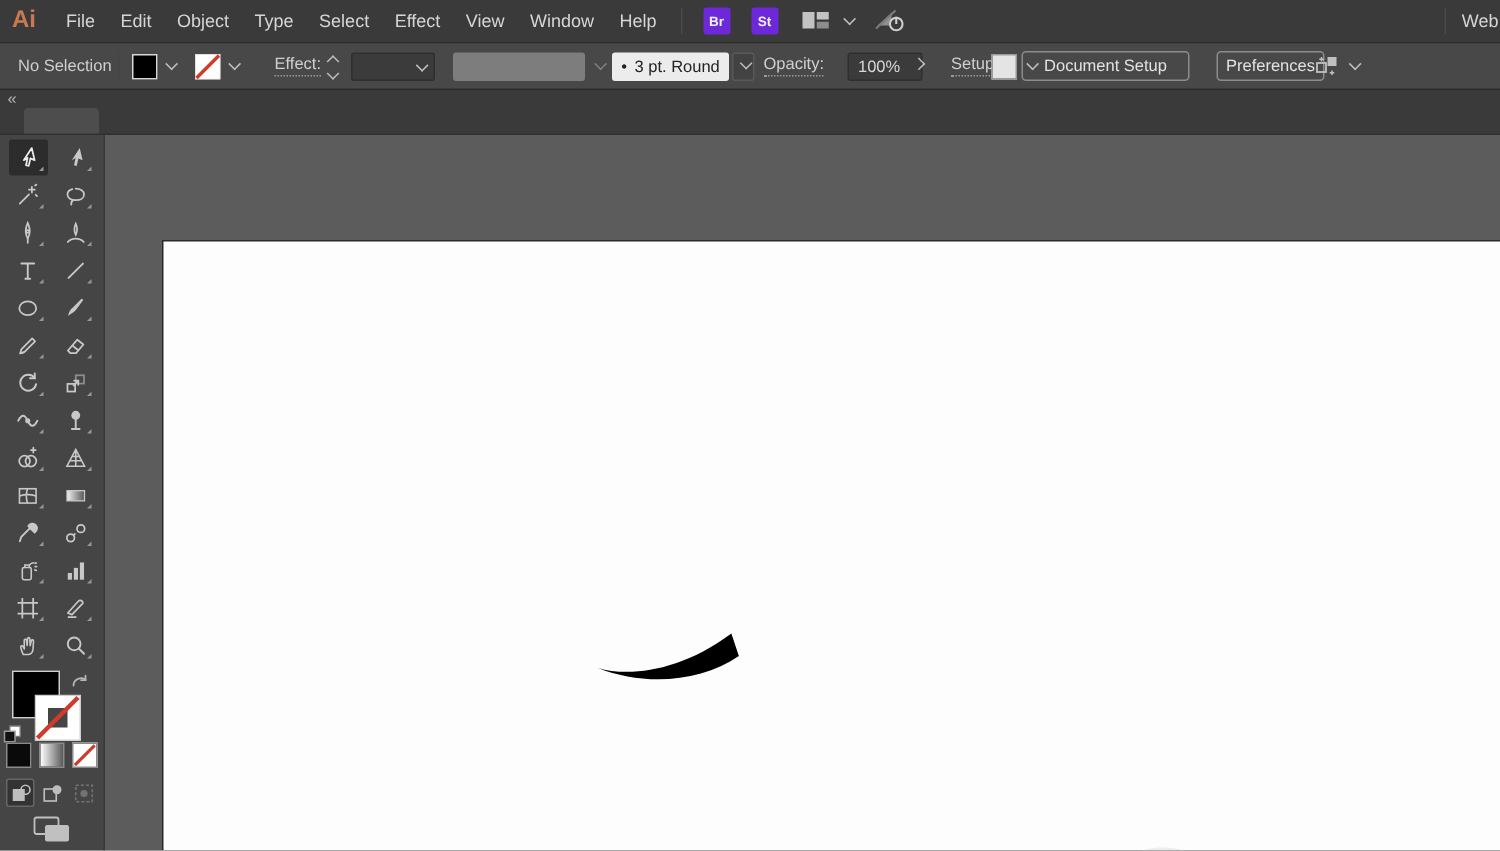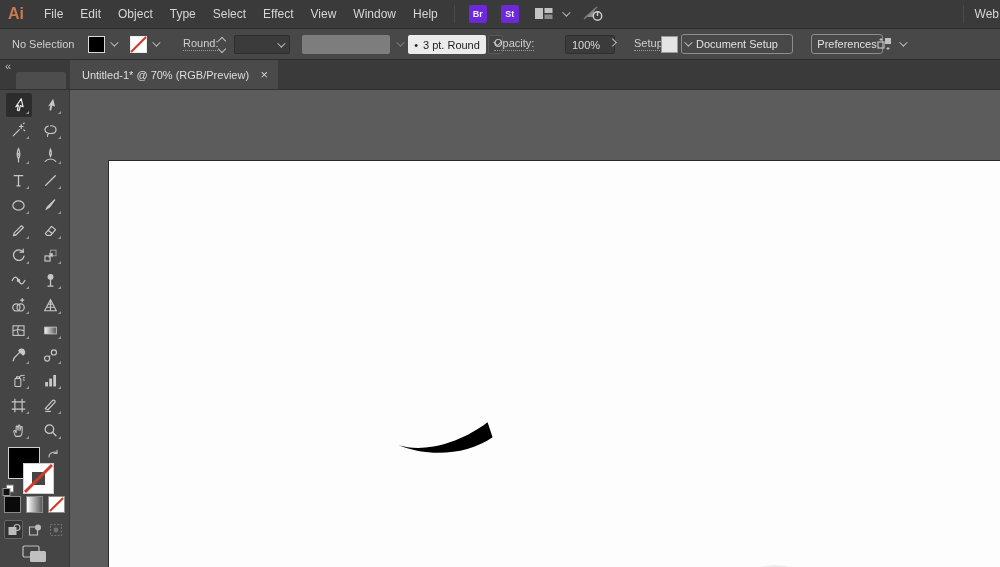--- a/index.html
+++ b/index.html
@@ -183,41 +183,41 @@
     <span class="vchev cb-chev" style="left:110px"></span>
 
     <span class="swatch" style="left:130px">
       <svg width="17" height="17" viewBox="0 0 17 17">
         <rect x="0" y="0" width="17" height="17" fill="#ffffff" stroke="#d9d9d9"></rect>
         <line x1="1" y1="16" x2="16" y2="1" stroke="#d03a2b" stroke-width="2.2"></line>
       </svg>
     </span>
     <span class="vchev cb-chev" style="left:152px"></span>
 
-    <span class="cb-abs dotted" style="left:183px">Round:</span>
+    <span class="cb-abs dotted" style="left:183px">Effect:</span>
     <span class="stepper">
       <span class="vchev up"></span>
       <span class="vchev dn"></span>
     </span>
     <span class="darkfield" style="left:234px;width:56px">
       <span class="vchev" style="margin-left:auto;margin-right:6px"></span>
     </span>
 
     <span class="profilefield" style="left:302px;width:88px"></span>
     <span class="vchev cb-chev" style="left:396px;opacity:.45"></span>
 
     <span class="brushbox" style="left:408px;width:78px">
       <span>•</span>
       <span>3 pt. Round</span>
     </span>
     <span class="brushchev" style="left:488px">
       <span class="vchev"></span>
     </span>
 
-    <span class="cb-abs dotted" style="left:494px">Opacity:</span>
+    <span class="cb-abs dotted" style="left:509px">Opacity:</span>
     <span class="darkfield" style="left:565px;width:50px;padding-left:6px">
       <span>100%</span>
     </span>
     <span class="vchev rightchev cb-chev" style="left:611px"></span>
 
     <span class="cb-abs dotted" style="left:634px">Setup:</span>
     <span class="swatch style-sw" style="left:661px"></span>
     <span class="vchev cb-chev" style="left:684px"></span>
 
     <button class="cbbtn" style="left:681px;width:112px">Document Setup</button>
@@ -230,24 +230,20 @@
         <path d="M5 3 V6 M3.5 4.5 H6.5 M12 12 V15 M10.5 13.5 H13.5" stroke="#c0c0c0" stroke-width="1"></path>
       </svg>
     </span>
     <span class="vchev cb-chev" style="left:899px"></span>
   </div>
 
   <div class="tabbar">
     <div class="tools-header">
       <span class="collapse">«</span>
       <div class="tools-nub"></div>
-    </div>
-    <div class="doctab">
-      <span class="title">Untitled-1* @ 70% (RGB/Preview)</span>
-      <span class="closex">×</span>
     </div>
   </div>
 
   <div class="workspace">
 
     <div class="toolbar">
       <div class="trow">
         <span class="tool sel">
           <svg width="17" height="17" viewBox="0 0 16 16">
               <path d="M10.5 1.6 L12.3 9.2 L9.7 8.1 L8.6 12.8 L6.9 12.4 L7.9 7.8 L5.5 9.2 Z" fill="none" stroke="#ececec" stroke-width="1.1" stroke-linejoin="round"></path>

